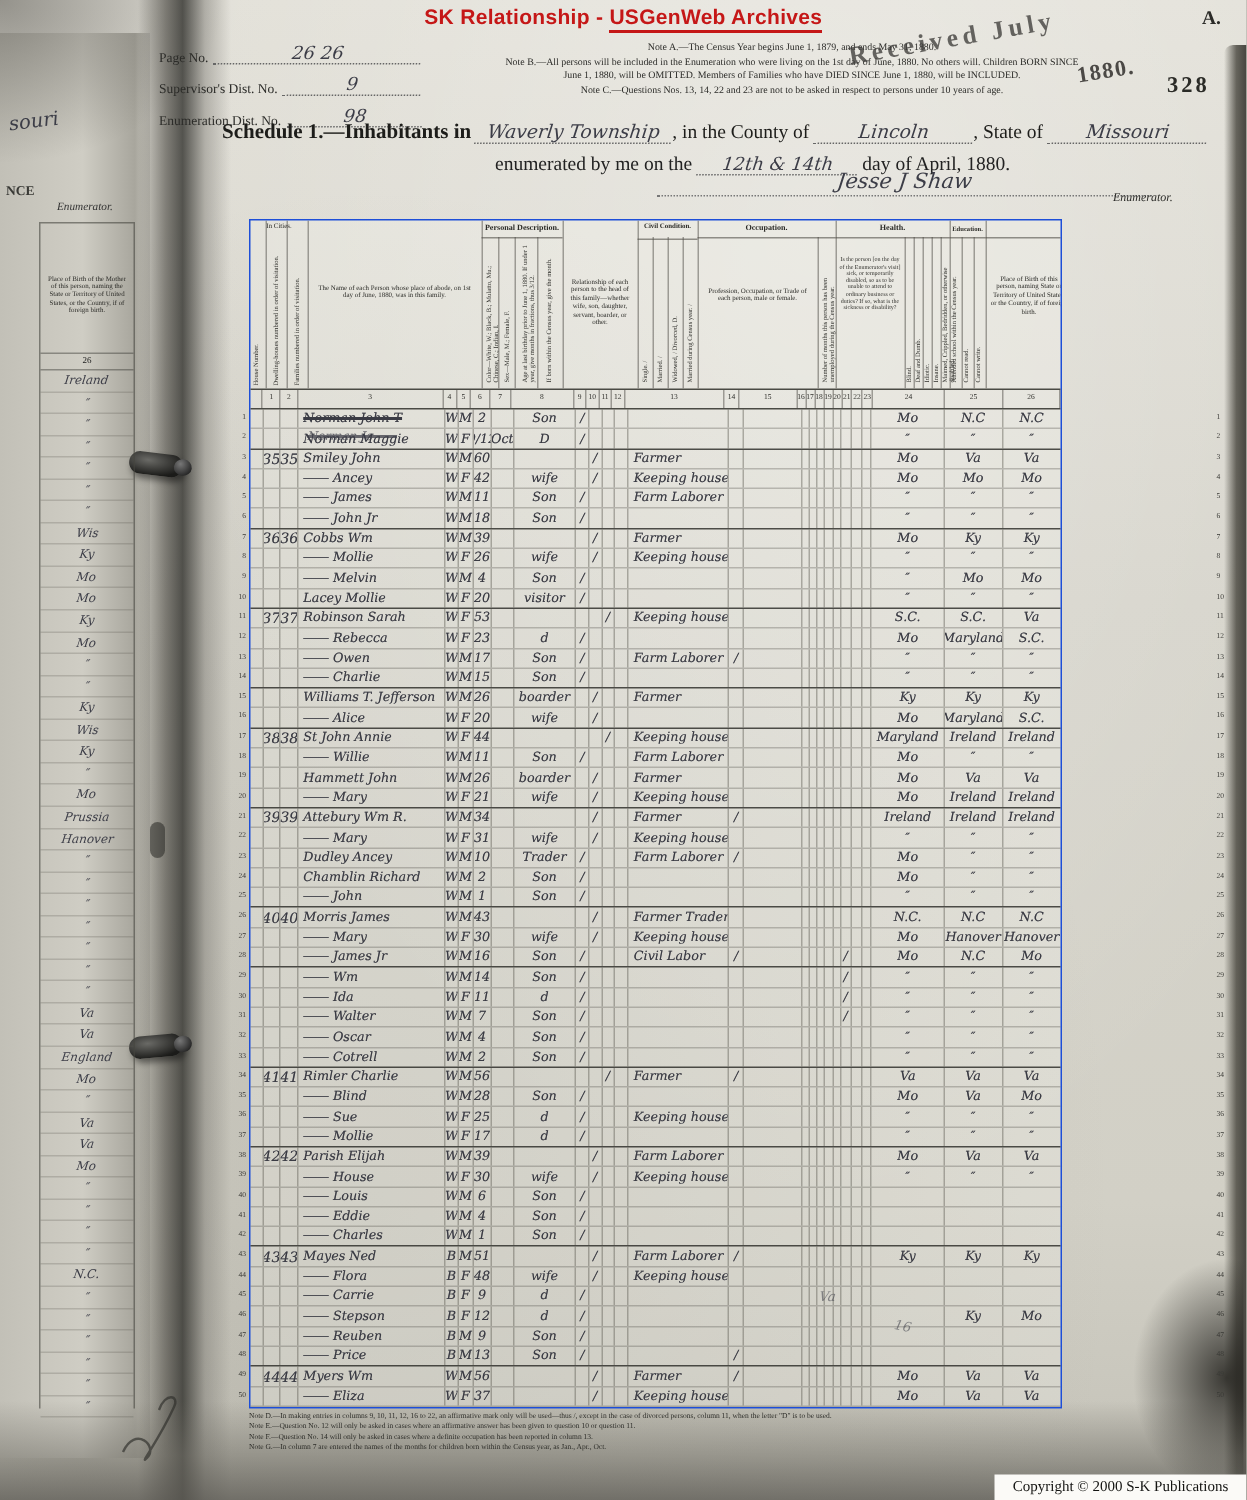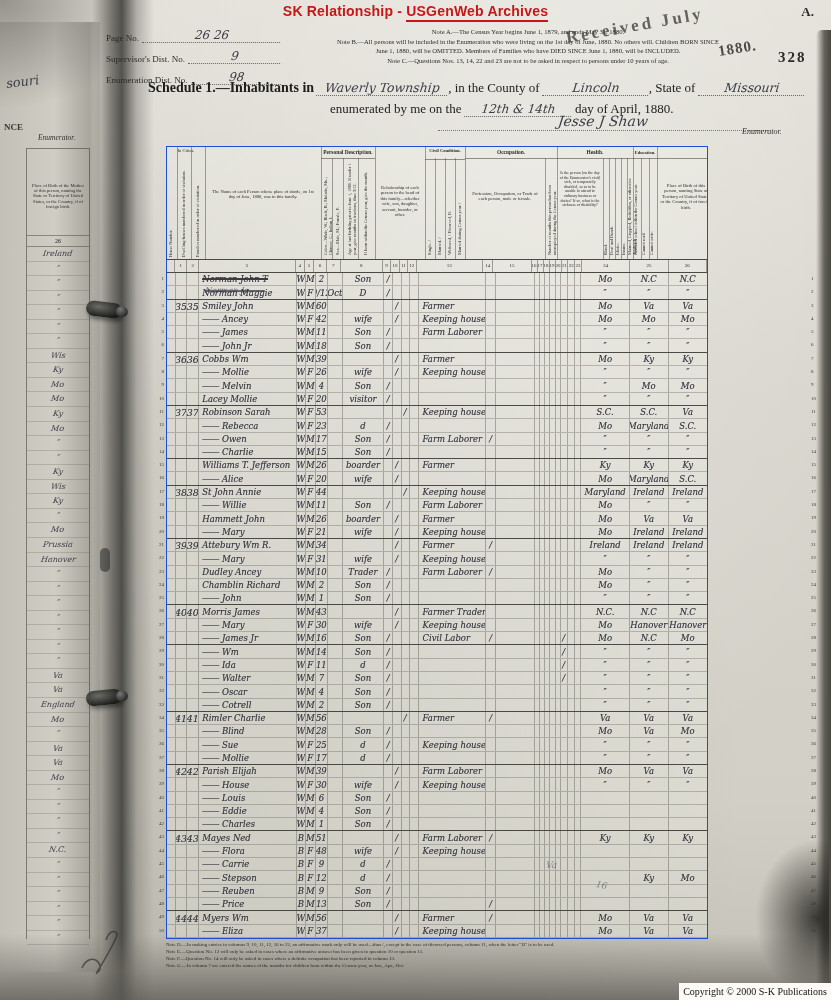--- a/index.html
+++ b/index.html
@@ -111,21 +111,21 @@
 
   .w-a{width:10px}.w-d{width:14px}.w-f{width:14px}.w-name{width:116px}
   .w-c{width:11px}.w-s{width:11px}.w-ag{width:15px}.w-mo{width:17px}
   .w-rel{width:50px}.w-m{width:10px}.w-occ{width:80px}.w-14{width:12px}
   .w-sick{width:46px}.w-h{width:6px}.w-e{width:8px}.w-bp{width:58px}
   .w-fb{width:46px}.w-mb{width:46px;border-right:none}
   .c-occ{justify-content:flex-start;padding-left:4px}
 
   .fnotes{position:absolute;left:166px;top:941px;width:642px;font-size:5px;
     line-height:7px;color:#2c2c28}
-  .copyright{position:absolute;right:0;bottom:0;width:152px;height:17px;background:#fbfaf7;
+  .copyright{position:absolute;right:0;bottom:0;width:168px;height:17px;background:#fbfaf7;
     display:flex;align-items:center;justify-content:center;font-size:10px;color:#141412}
   .scrap{position:absolute;font-size:9px;opacity:.55}
   .strike2{position:absolute;left:205px;top:286px;font-size:8px;opacity:.75}
 </style>
 </head>
 <body>
 
 <div class="paper"></div>
 <div class="facing"></div>
 <div class="corner-tl"></div>

